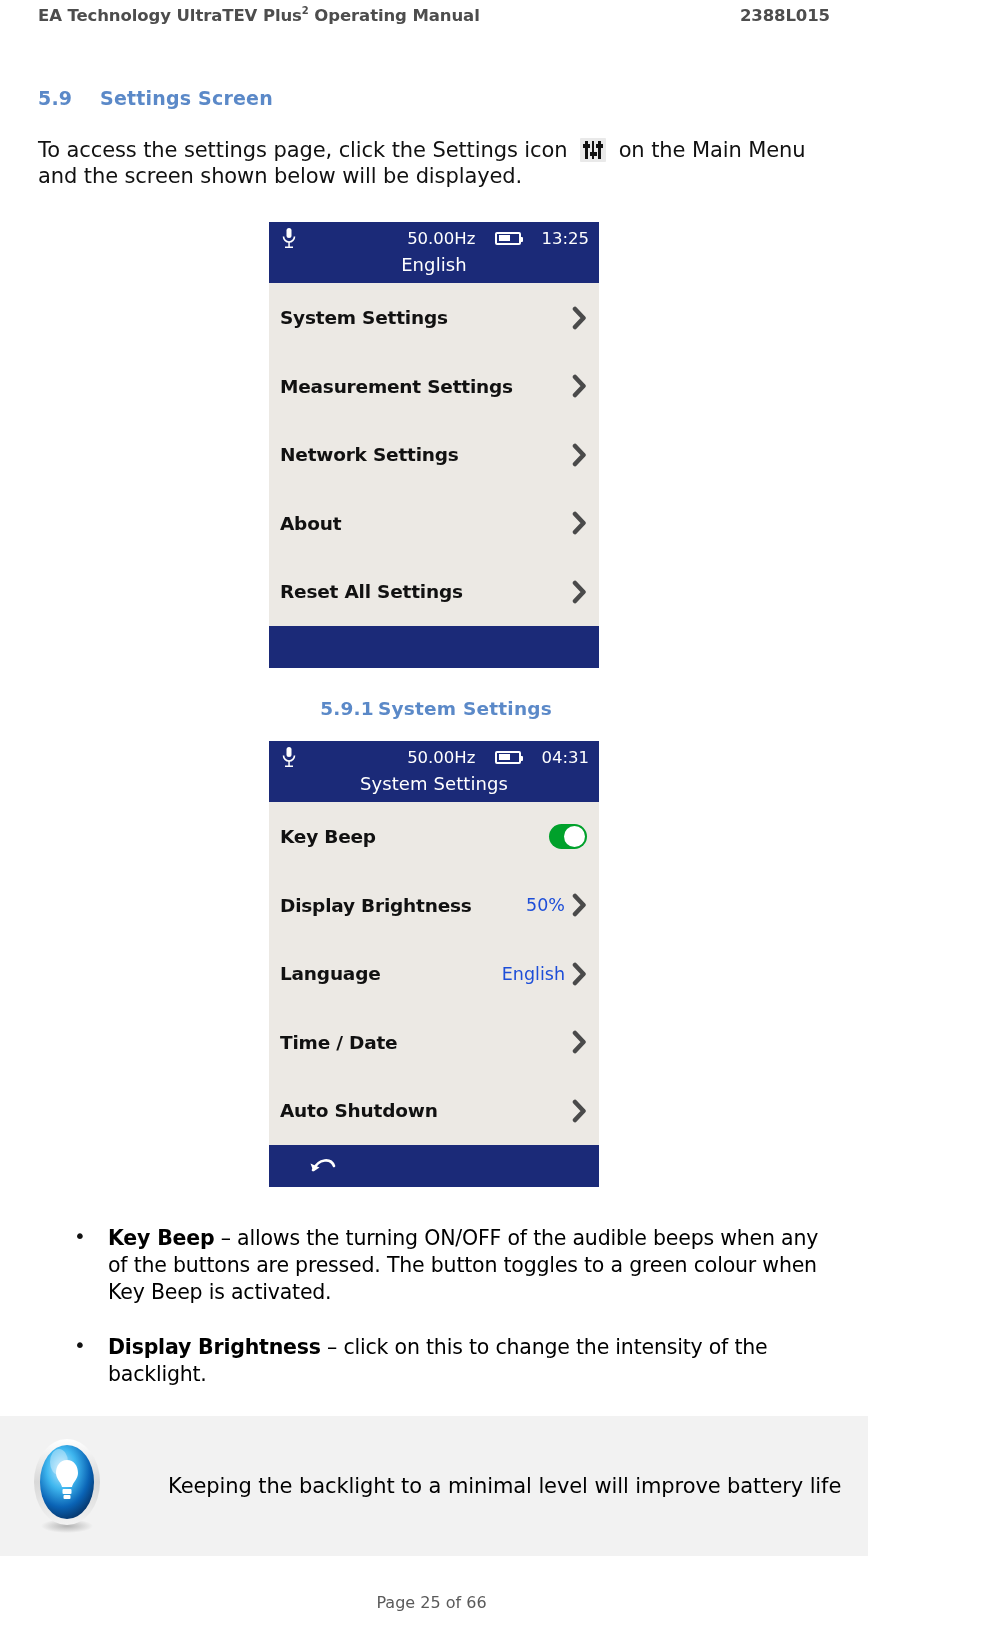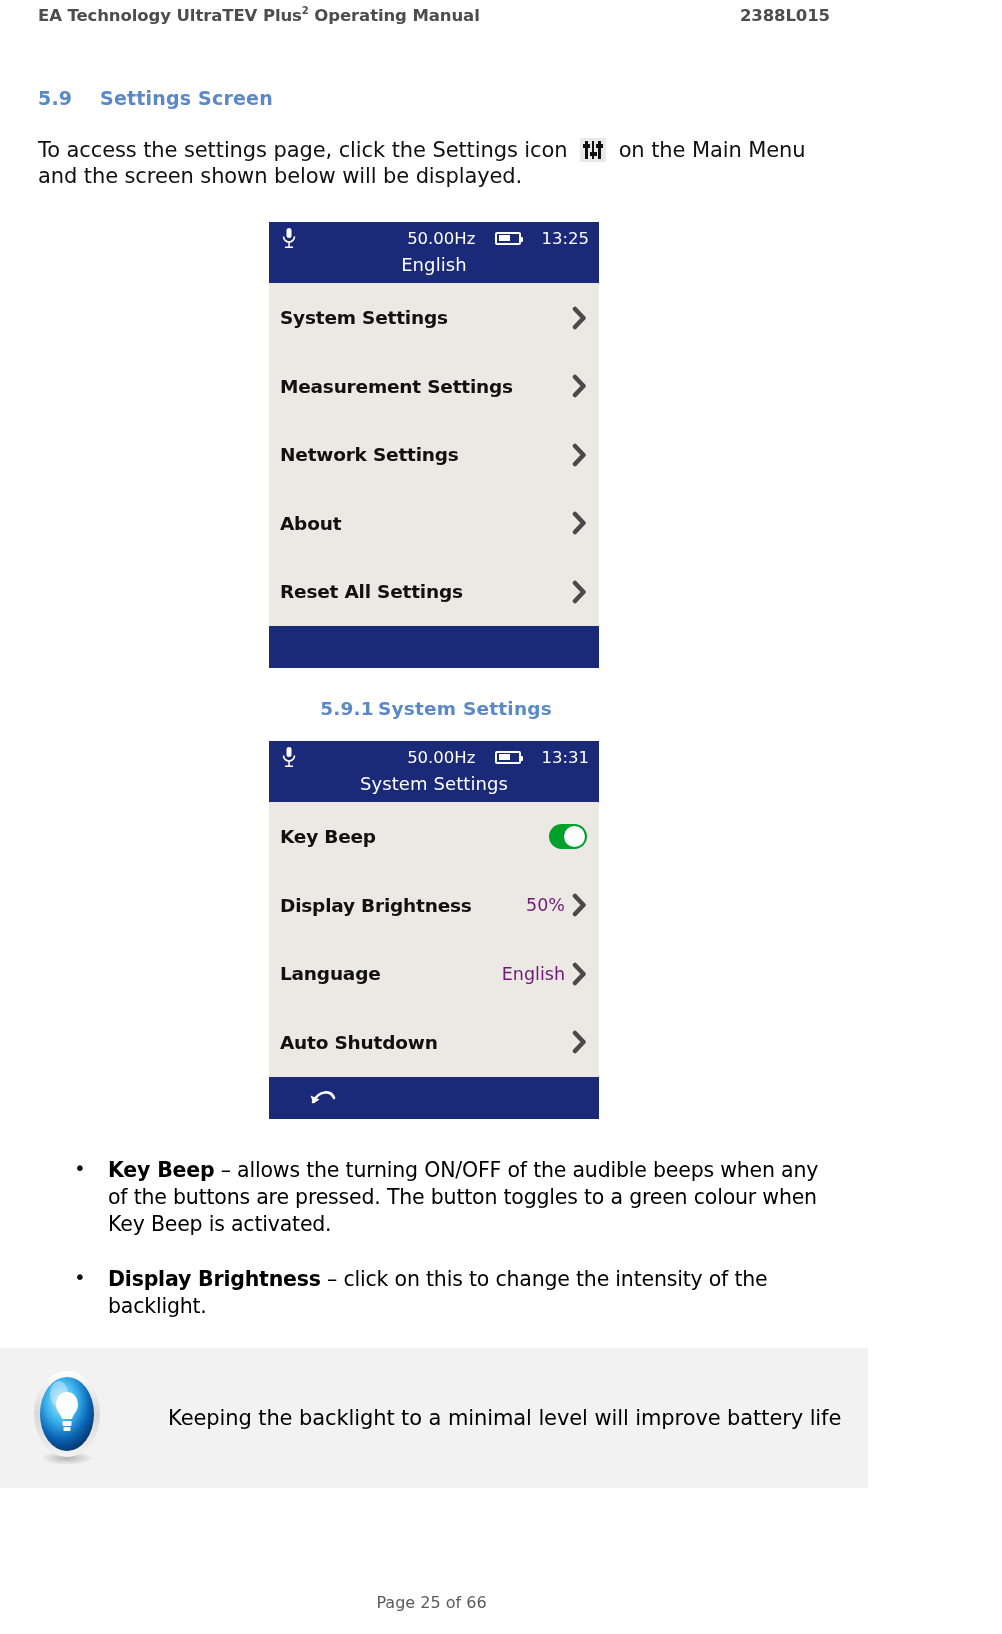--- a/index.html
+++ b/index.html
@@ -159,21 +159,21 @@
   }
   .dev-row .label {
     font-size: 18.5px;
     font-weight: bold;
     color: #111;
     letter-spacing: -0.2px;
   }
   .dev-row .value {
     margin-left: auto;
     font-size: 17.5px;
-    color: #701a75;
+    color: #1d4ed8;
     padding-right: 3px;
   }
   .chev {
     margin-left: auto;
     display: block;
     width: 15px;
     height: 24px;
     flex: 0 0 auto;
   }
   .value + .chev { margin-left: 4px; }
@@ -351,21 +351,21 @@
           <rect x="5.5" y="1" width="5" height="10" rx="2.5" fill="#ffffff"></rect>
           <path d="M2.5 9.5a5.5 5.5 0 0 0 11 0" fill="none" stroke="#ffffff" stroke-width="1.6"></path>
           <rect x="7.3" y="15" width="1.5" height="5" fill="#ffffff"></rect>
           <rect x="4" y="19.5" width="8" height="1.5" fill="#ffffff"></rect>
         </svg>
         <span class="right">
           <span>50.00Hz</span>
           <span class="battery">
               <i></i>
             </span>
-          <span>13:31</span>
+          <span>04:31</span>
         </span>
       </div>
       <div class="dev-titlebar">System Settings</div>
       <div class="dev-body">
 
         <div class="dev-row">
           <span class="label">Key Beep</span>
           <span class="toggle">
               <i></i>
             </span>
@@ -380,20 +380,26 @@
         </div>
 
         <div class="dev-row">
           <span class="label">Language</span>
           <span class="value">English</span>
           <svg class="chev" viewBox="0 0 15 24">
               <path d="M3 3 L11.5 12 L3 21" fill="none" stroke="#4a4a4a" stroke-width="4.5" stroke-linecap="round" stroke-linejoin="round"></path>
             </svg>
         </div>
 
+        <div class="dev-row">
+          <span class="label">Time / Date</span>
+          <svg class="chev" viewBox="0 0 15 24">
+              <path d="M3 3 L11.5 12 L3 21" fill="none" stroke="#4a4a4a" stroke-width="4.5" stroke-linecap="round" stroke-linejoin="round"></path>
+            </svg>
+        </div>
 
         <div class="dev-row">
           <span class="label">Auto Shutdown</span>
           <svg class="chev" viewBox="0 0 15 24">
               <path d="M3 3 L11.5 12 L3 21" fill="none" stroke="#4a4a4a" stroke-width="4.5" stroke-linecap="round" stroke-linejoin="round"></path>
             </svg>
         </div>
 
       </div>
       <div class="dev-footer">

